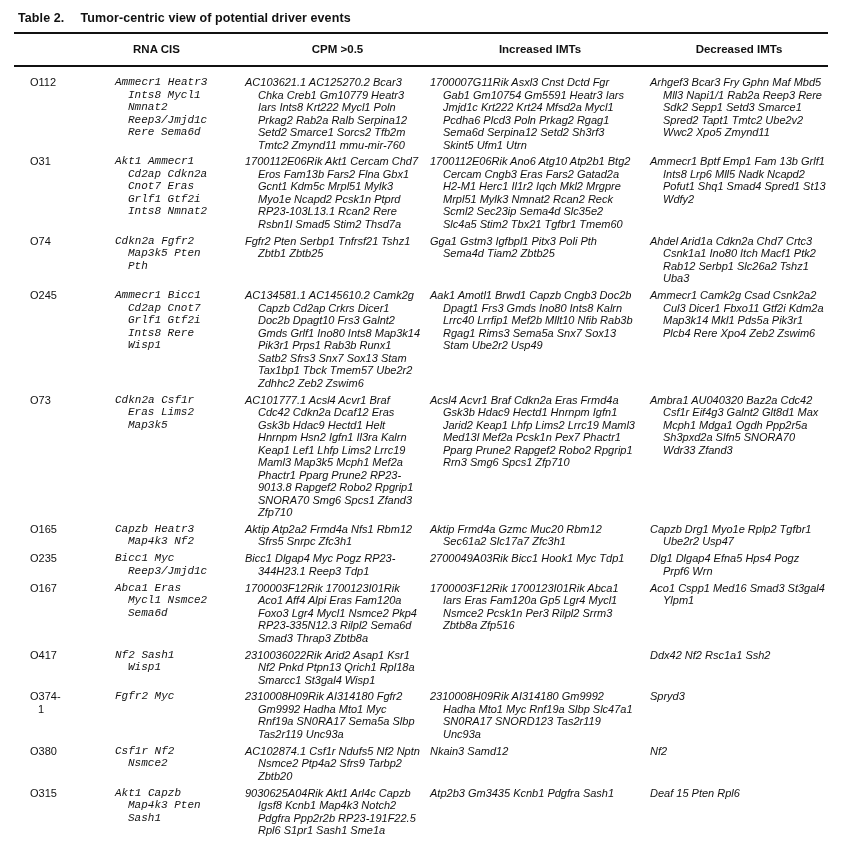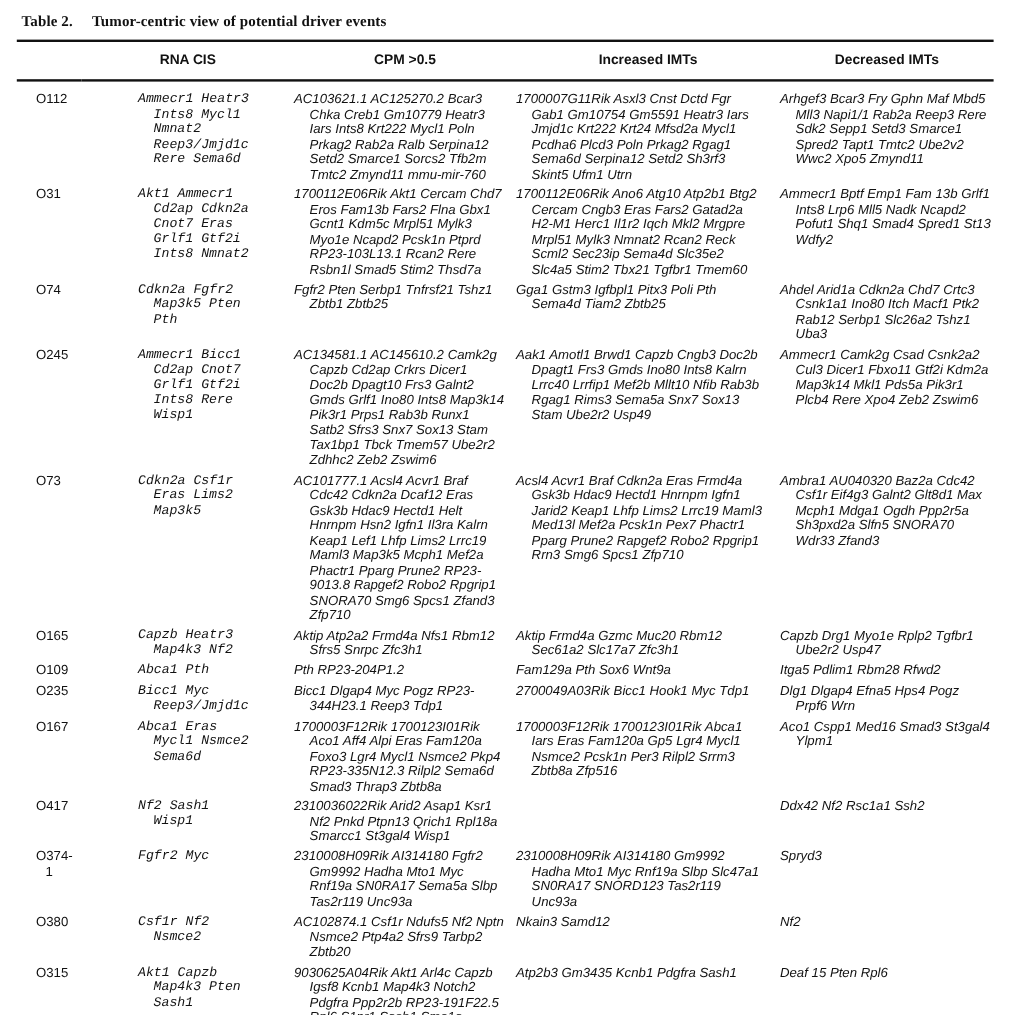--- a/index.html
+++ b/index.html
@@ -13,21 +13,20 @@
     font-family: "Liberation Sans", "DejaVu Sans", sans-serif;
     box-sizing: border-box;
     padding: 9px 14px 0 14px;
   }
   .title {
     font-size: 12.5px;
     font-weight: bold;
     letter-spacing: 0.1px;
     padding: 2px 0 7px 4px;
     border-bottom: 2.5px solid #111;
-    font-family: Liberation Serif, serif;
   }
   .title-label { margin-right: 16px; }
   table.tbl {
     border-collapse: collapse;
     table-layout: fixed;
     width: 814px;
     border-bottom: 2px solid #111;
   }
   thead th {
     font-size: 11.5px;
@@ -131,27 +130,20 @@
     <td class="genes col-dec">Ambra1 AU040320 Baz2a Cdc42 Csf1r Eif4g3 Galnt2 Glt8d1 Max Mcph1 Mdga1 Ogdh Ppp2r5a Sh3pxd2a Slfn5 SNORA70 Wdr33 Zfand3</td>
   </tr>
         <tr>
     <td class="row-id">O165</td>
     <td class="genes col-rna">Capzb Heatr3 Map4k3 Nf2</td>
     <td class="genes col-cpm">Aktip Atp2a2 Frmd4a Nfs1 Rbm12 Sfrs5 Snrpc Zfc3h1</td>
     <td class="genes col-inc">Aktip Frmd4a Gzmc Muc20 Rbm12 Sec61a2 Slc17a7 Zfc3h1</td>
     <td class="genes col-dec">Capzb Drg1 Myo1e Rplp2 Tgfbr1 Ube2r2 Usp47</td>
   </tr>
         <tr>
-    <td class="row-id">O109</td>
-    <td class="genes col-rna">Abca1 Pth</td>
-    <td class="genes col-cpm">Pth RP23-204P1.2</td>
-    <td class="genes col-inc">Fam129a Pth Sox6 Wnt9a</td>
-    <td class="genes col-dec">Itga5 Pdlim1 Rbm28 Rfwd2</td>
-  </tr>
-        <tr>
     <td class="row-id">O235</td>
     <td class="genes col-rna">Bicc1 Myc Reep3/Jmjd1c</td>
     <td class="genes col-cpm">Bicc1 Dlgap4 Myc Pogz RP23-344H23.1 Reep3 Tdp1</td>
     <td class="genes col-inc">2700049A03Rik Bicc1 Hook1 Myc Tdp1</td>
     <td class="genes col-dec">Dlg1 Dlgap4 Efna5 Hps4 Pogz Prpf6 Wrn</td>
   </tr>
         <tr>
     <td class="row-id">O167</td>
     <td class="genes col-rna">Abca1 Eras Mycl1 Nsmce2 Sema6d</td>
     <td class="genes col-cpm">1700003F12Rik 1700123I01Rik Aco1 Aff4 Alpi Eras Fam120a Foxo3 Lgr4 Mycl1 Nsmce2 Pkp4 RP23-335N12.3 Rilpl2 Sema6d Smad3 Thrap3 Zbtb8a</td>

